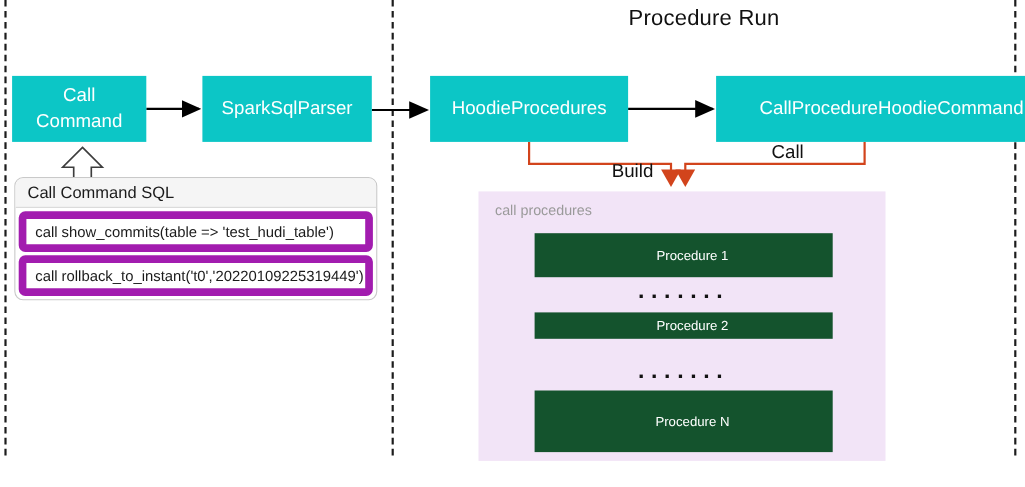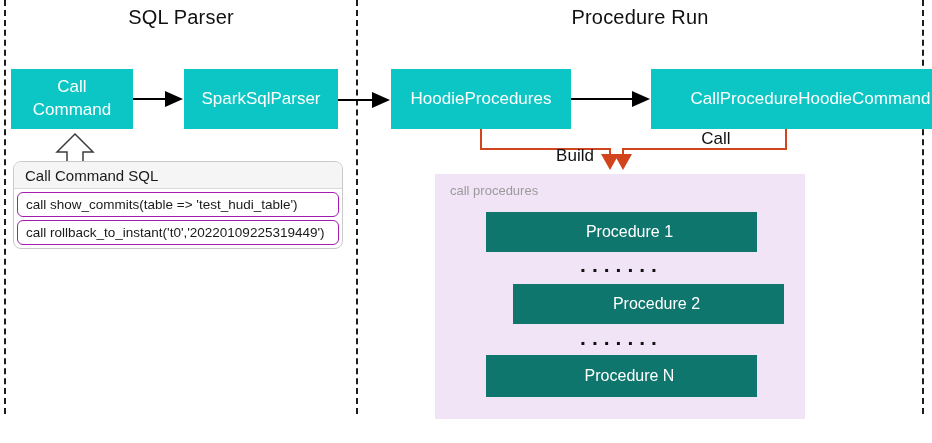--- a/index.html
+++ b/index.html
@@ -80,21 +80,21 @@
   }
   .sql-panel .panel-header {
     background: #f5f5f5;
     font-size: 15px;
     color: #1a1a1a;
     padding: 5px 11px 4px 11px;
     border-bottom: 1px solid #d9d9d9;
   }
   .sql-panel .sql-row {
     margin: 3px;
-    border: 1px solid #a21caf;
+    border: 7px solid #a21caf;
     border-radius: 6px;
     background: #ffffff;
     font-size: 13.5px;
     color: #1a1a1a;
     padding: 4px 8px;
     white-space: nowrap;
   }
 
   .user-procedures {
     position: absolute;
@@ -105,31 +105,31 @@
   .user-procedures .container-label {
     position: absolute;
     left: 15px; top: 9px;
     font-size: 13px;
     color: #9a9a9a;
   }
   .proc-node {
     position: absolute;
     left: 51px;
     width: 271px;
-    background: #0f766e;
+    background: #14532d;
     color: #ffffff;
     display: flex;
     align-items: center;
     justify-content: center;
-    font-size: 16px;
+    font-size: 12px;
     padding-left: 16px;
   }
   .proc-1 { top: 38px;  height: 40px; }
-  .proc-2 { top: 110px; height: 40px; margin-left: 27px; }
-  .proc-n { top: 181px; height: 42px; }
+  .proc-2 { top: 110px; height: 24px; }
+  .proc-n { top: 181px; height: 56px; }
 
   .dots-row {
     position: absolute;
     left: 51px;
     width: 271px;
     text-align: center;
     font-weight: 700;
     font-size: 21px;
     letter-spacing: 6px;
     color: #111;
@@ -140,21 +140,20 @@
 </style>
 </head>
 <body>
 
 <div class="canvas">
 
   <div class="vdash left"></div>
   <div class="vdash middle"></div>
   <div class="vdash right"></div>
 
-  <div class="section-title title-sql">SQL Parser</div>
   <div class="section-title title-proc">Procedure Run</div>
 
   <svg class="overlay" viewBox="0 0 932 443" xmlns="http://www.w3.org/2000/svg">
     <defs>
       <marker id="arrow-black" markerWidth="9" markerHeight="8" refX="8" refY="4" orient="auto">
         <path d="M0,0 L9,4 L0,8 Z" fill="#000000"></path>
       </marker>
       <marker id="arrow-orange" markerWidth="8" markerHeight="9" refX="6.5" refY="4.5" orient="auto">
         <path d="M0,0 L8,4.5 L0,9 Z" fill="#d2441c"></path>
       </marker>

